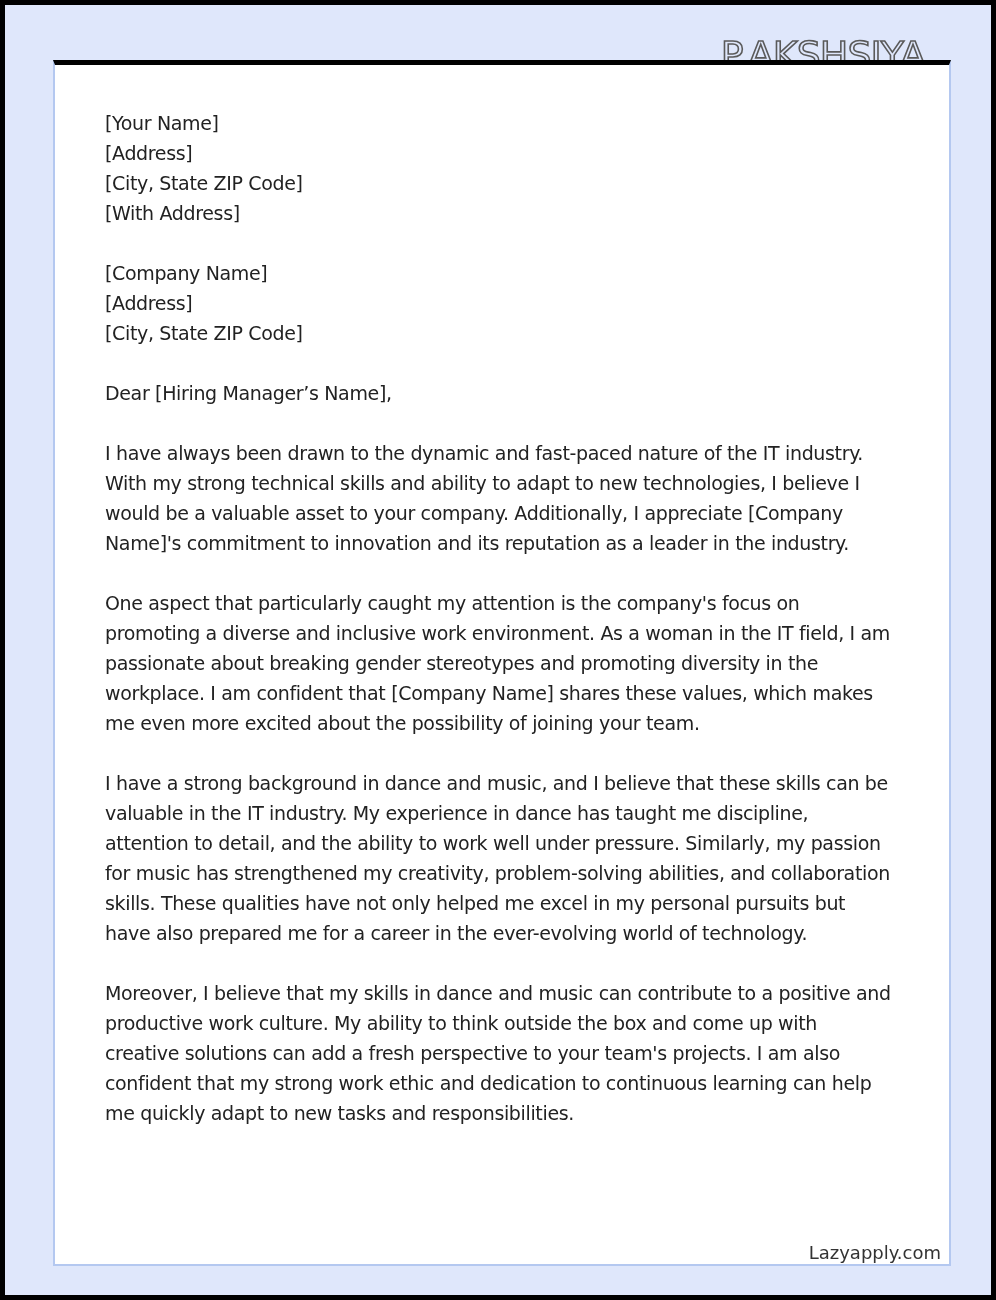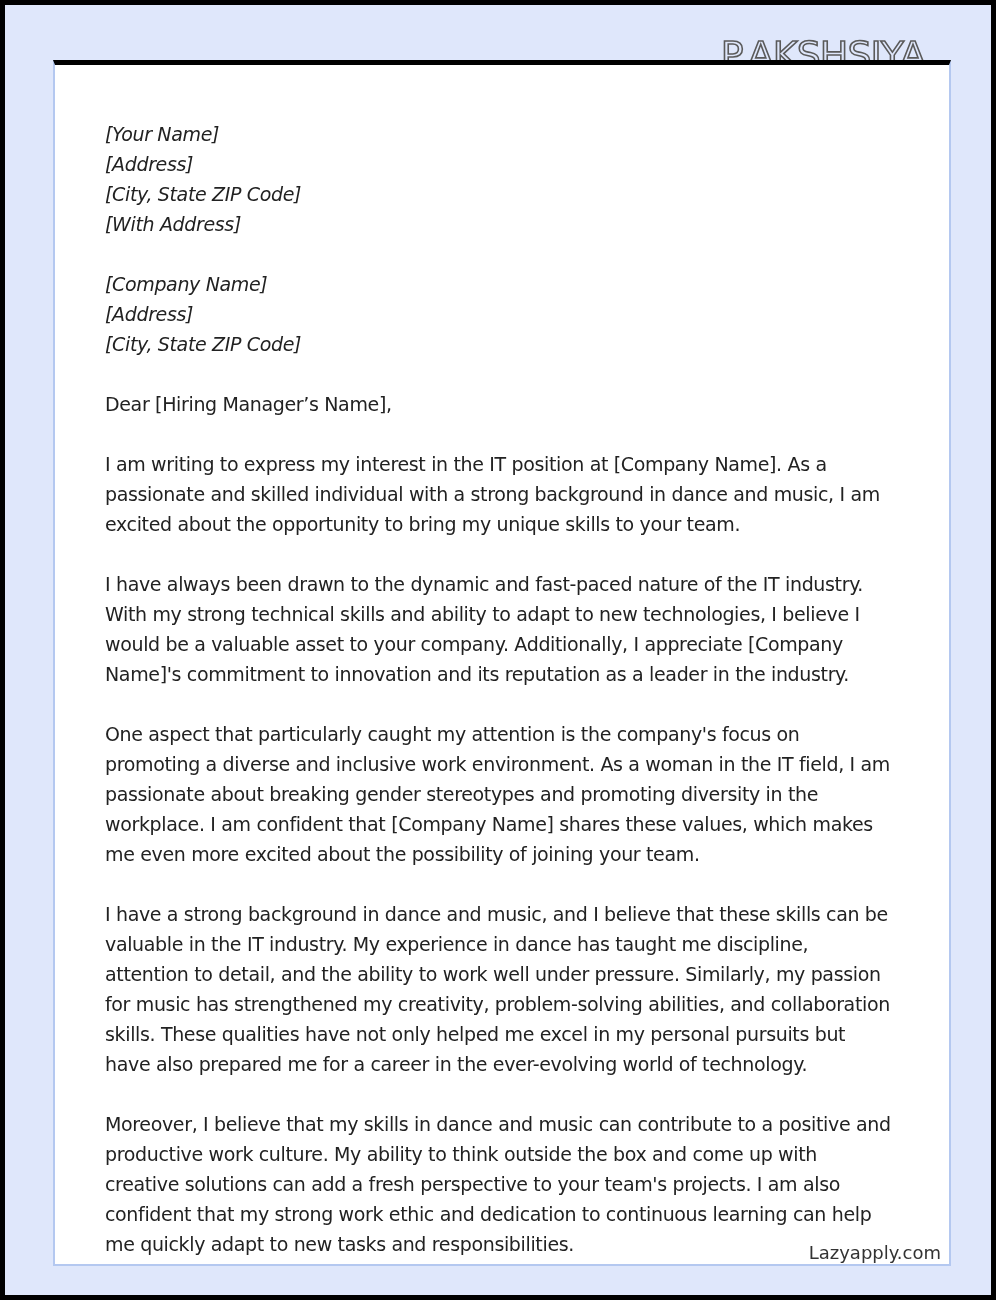--- a/index.html
+++ b/index.html
@@ -53,22 +53,21 @@
       position: absolute;
       left: 50px;
       top: 42px;
       width: 800px;
       color: #222;
       font-size: 19px;
       line-height: 30px;
       letter-spacing: -0.35px;
     }
     .block {
-      margin: 12px 0 30px 0;
-      font-style: italic;
+      margin: 1px 0 30px 0;
     }
     .line {
       display: block;
     }
     .para {
       margin: 0 12px 30px 0;
     }
     .watermark {
       position: absolute;
       right: 8px;
@@ -95,21 +94,20 @@
       </div>
 
       <div class="block">
         <span class="line">[Company Name]</span>
         <span class="line">[Address]</span>
         <span class="line">[City, State ZIP Code]</span>
       </div>
 
       <p class="para">Dear [Hiring Manager’s Name],</p>
 
-      <p class="para">I am writing to express my interest in the IT position at [Company Name]. As a passionate and skilled individual with a strong background in dance and music, I am excited about the opportunity to bring my unique skills to your team.</p>
       <p class="para">I have always been drawn to the dynamic and fast-paced nature of the IT industry. With my strong technical skills and ability to adapt to new technologies, I believe I would be a valuable asset to your company. Additionally, I appreciate [Company Name]'s commitment to innovation and its reputation as a leader in the industry.</p>
       <p class="para">One aspect that particularly caught my attention is the company's focus on promoting a diverse and inclusive work environment. As a woman in the IT field, I am passionate about breaking gender stereotypes and promoting diversity in the workplace. I am confident that [Company Name] shares these values, which makes me even more excited about the possibility of joining your team.</p>
       <p class="para">I have a strong background in dance and music, and I believe that these skills can be valuable in the IT industry. My experience in dance has taught me discipline, attention to detail, and the ability to work well under pressure. Similarly, my passion for music has strengthened my creativity, problem-solving abilities, and collaboration skills. These qualities have not only helped me excel in my personal pursuits but have also prepared me for a career in the ever-evolving world of technology.</p>
       <p class="para">Moreover, I believe that my skills in dance and music can contribute to a positive and productive work culture. My ability to think outside the box and come up with creative solutions can add a fresh perspective to your team's projects. I am also confident that my strong work ethic and dedication to continuous learning can help me quickly adapt to new tasks and responsibilities.</p>
     </div>
 
     <div class="watermark">Lazyapply.com</div>
   </div>
 </div>
 

